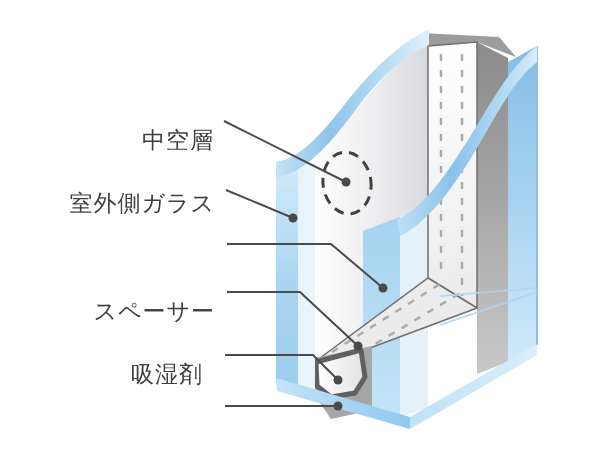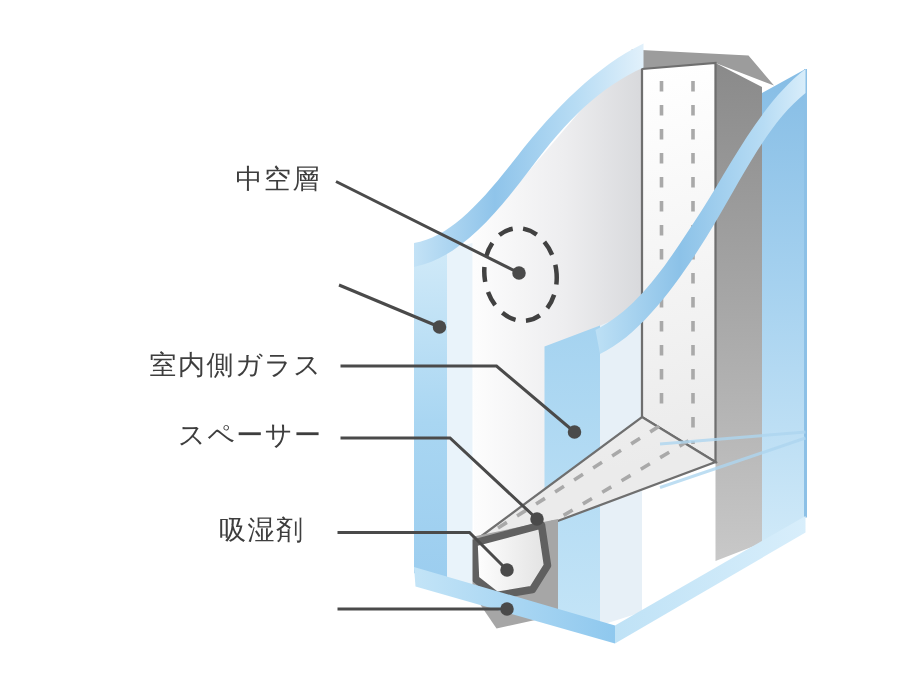--- a/index.html
+++ b/index.html
@@ -2,23 +2,24 @@
 <html><head>
 <meta charset="utf-8">
 <style>
   html,body{margin:0;padding:0;background:#ffffff;}
   .stage{
     position:relative;width:600px;height:449px;background:#ffffff;
     overflow:hidden;font-family:"Liberation Sans","DejaVu Sans",sans-serif;
   }
   .stage svg{position:absolute;left:0;top:0;}
   .lbl{
-    position:absolute;font-size:18px;line-height:28px;color:#3e3e3e;
+    position:absolute;font-size:23px;line-height:28px;color:#3e3e3e;
     letter-spacing:1px;white-space:nowrap;text-align:right;
-    font-family:Liberation Mono, monospace;
+    font-family:Liberation Serif, serif;
+    margin-top:20px;
   }
 </style>
 </head>
 <body>
 
 <div class="stage">
 
   <svg width="600" height="449" viewBox="0 0 600 449">
     <defs>
       <linearGradient id="edgeBlue" gradientUnits="userSpaceOnUse" x1="0" y1="170" x2="0" y2="392">
@@ -125,16 +126,16 @@
       <circle cx="346" cy="182" r="4.5"></circle>
       <circle cx="293" cy="218" r="4.5"></circle>
       <circle cx="383" cy="288" r="4.5"></circle>
       <circle cx="358" cy="346" r="4.5"></circle>
       <circle cx="338" cy="380" r="4.5"></circle>
       <circle cx="338" cy="406" r="4.5"></circle>
     </g>
   </svg>
 
   <div class="lbl" style="top:107px;right:386px">中空層</div>
-  <div class="lbl" style="top:231px;right:385px">室内側ガラス</div>
+  <div class="lbl" style="top:170px;right:385px">室外側ガラス</div>
   <div class="lbl" style="top:278px;right:385px">スペーサー</div>
   <div class="lbl" style="top:341px;right:397px">吸湿剤</div>
 </div>
 
 </body></html>

